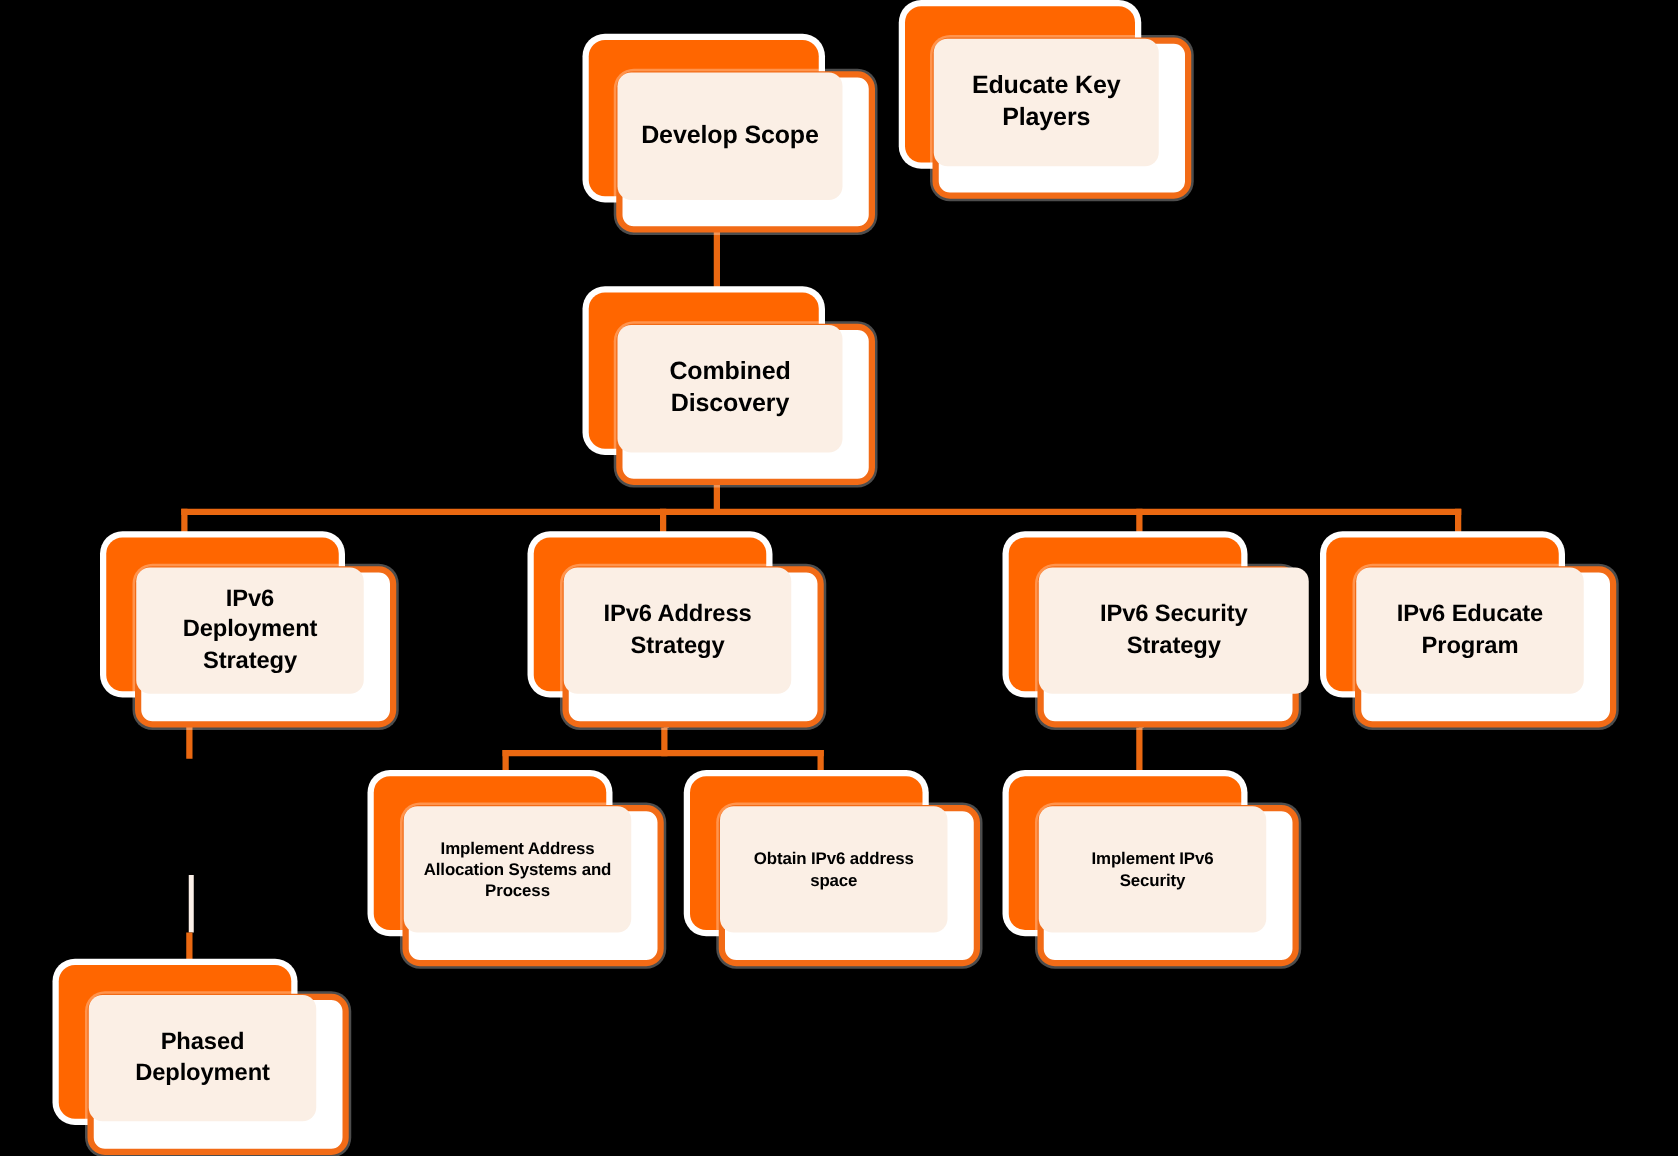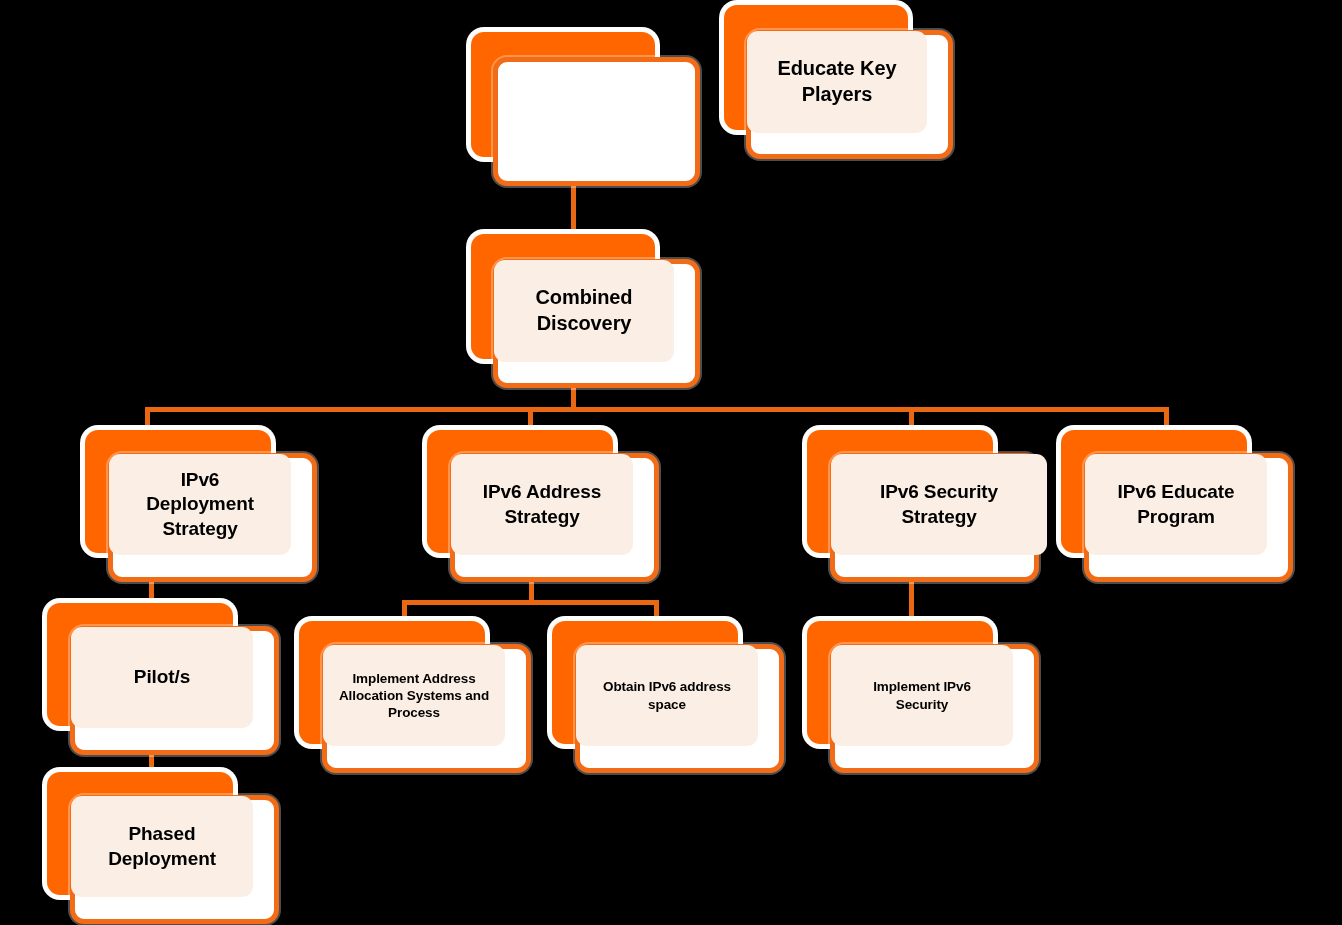--- a/index.html
+++ b/index.html
@@ -101,20 +101,23 @@
   <div class="conn h" style="left:402px; top:600px; width:257px; height:5px;"></div>
   <div class="conn v" style="left:402px; top:600px; width:5px; height:25px;"></div>
   <div class="conn v" style="left:654px; top:600px; width:5px; height:25px;"></div>
 
   <div class="conn v faint" style="left:911px; top:534px; width:4px; height:48px;"></div>
   <div class="conn v" style="left:909px; top:582px; width:5px; height:43px;"></div>
 
   <div class="node size-lg" style="left:471px; top:32px; width:229px; height:154px;">
     <div class="back" style="width:184px; height:125px;"></div>
     <div class="front" style="left:22px; top:25px; width:207px; height:129px;"></div>
+    <div class="panel" style="left:23px; top:26px; width:180px; height:102px;">
+      <span class="label">Develop Scope</span>
+    </div>
   </div>
 
   <div class="node size-lg" style="left:471px; top:234px; width:229px; height:154px;">
     <div class="back" style="width:184px; height:125px;"></div>
     <div class="front" style="left:22px; top:25px; width:207px; height:129px;"></div>
     <div class="panel" style="left:23px; top:26px; width:180px; height:102px;">
       <span class="label">Combined
 Discovery</span>
     </div>
   </div>
@@ -158,27 +161,20 @@
 
   <div class="node size-md" style="left:1061px; top:430px; width:232px; height:152px;">
     <div class="back" style="width:186px; height:123px;"></div>
     <div class="front" style="left:23px; top:23px; width:209px; height:129px;"></div>
     <div class="panel" style="left:24px; top:24px; width:182px; height:101px;">
       <span class="label">IPv6 Educate
 Program</span>
     </div>
   </div>
 
-  <div class="node size-md" style="left:47px; top:603px; width:232px; height:152px;">
-    <div class="back" style="width:186px; height:123px;"></div>
-    <div class="front" style="left:23px; top:23px; width:209px; height:129px;"></div>
-    <div class="panel" style="left:24px; top:24px; width:182px; height:101px;">
-      <span class="label">Pilot/s</span>
-    </div>
-  </div>
 
   <div class="node size-sm" style="left:299px; top:621px; width:232px; height:128px;">
     <div class="back" style="width:186px; height:123px;"></div>
     <div class="front" style="left:23px; top:23px; width:209px; height:129px;"></div>
     <div class="panel" style="left:24px; top:24px; width:182px; height:101px;">
       <span class="label">Implement Address
 Allocation Systems and
 Process</span>
     </div>
   </div>

